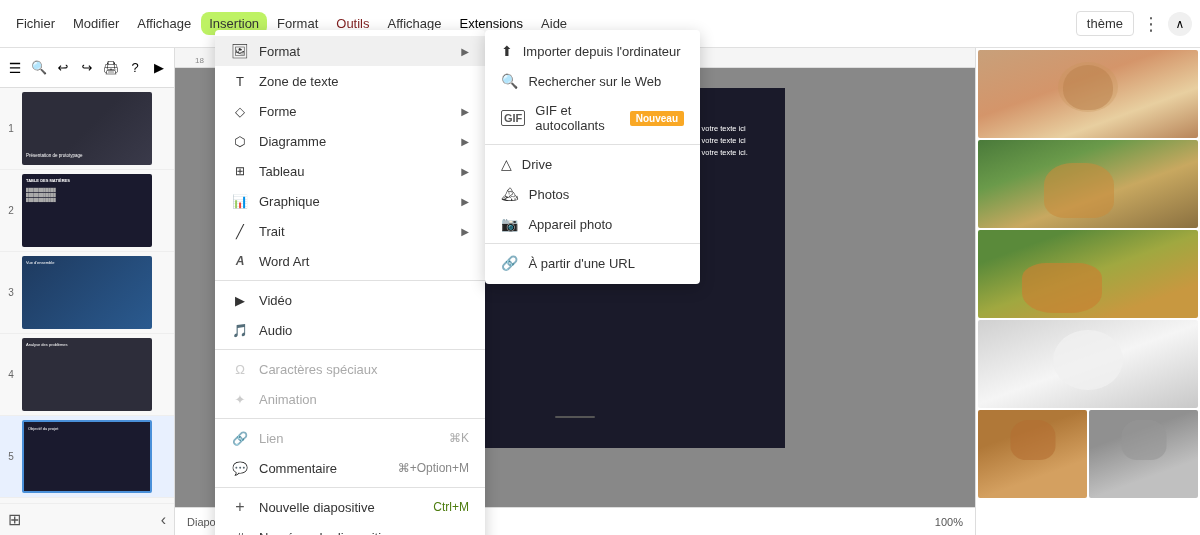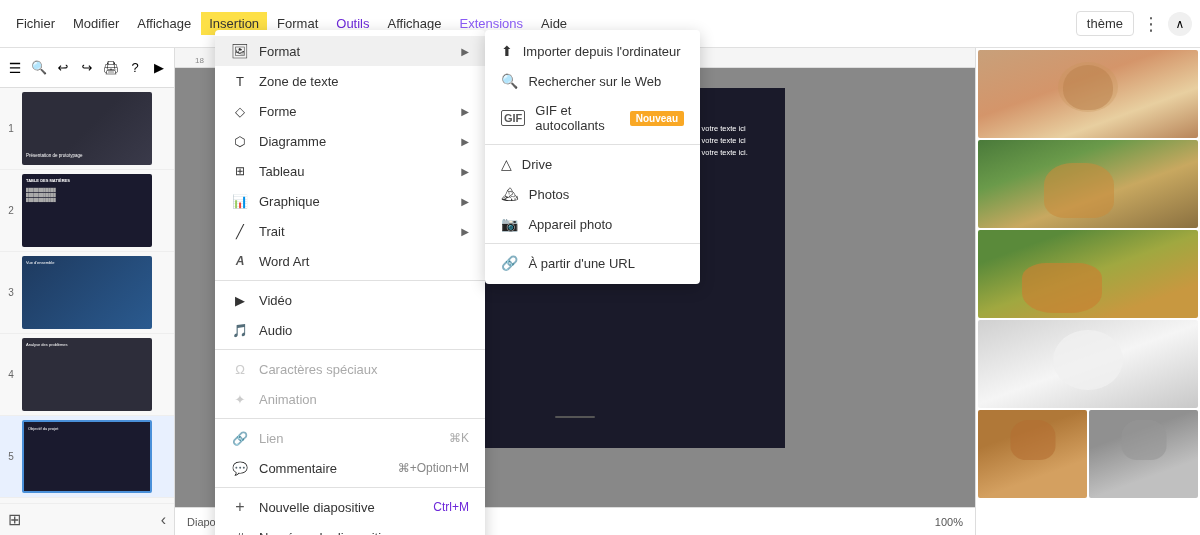--- a/index.html
+++ b/index.html
@@ -7,25 +7,25 @@
   </style>
 </head>
 <body>
 
 <div style="display:flex; width:1200px; height:535px; flex-direction:column; position:relative;">
 
   <div style="height:48px; background:white; display:flex; align-items:center; padding:0 8px; gap:2px; border-bottom:1px solid #e0e0e0; z-index:10; flex-shrink:0;">
     <div style="padding:4px 8px; font-size:13px; cursor:pointer; border-radius:4px; color:#333;">Fichier</div>
     <div style="padding:4px 8px; font-size:13px; cursor:pointer; border-radius:4px; color:#333;">Modifier</div>
     <div style="padding:4px 8px; font-size:13px; cursor:pointer; border-radius:4px; color:#333;">Affichage</div>
-    <div style="padding:4px 8px; font-size:13px; cursor:pointer; border-radius:0; color:#333; background:#fde047;">Insertion</div>
+    <div style="padding:4px 8px; font-size:13px; cursor:pointer; border-radius:8px; color:#333; background:#bef264;">Insertion</div>
     <div style="padding:4px 8px; font-size:13px; cursor:pointer; border-radius:4px; color:#333;">Format</div>
-    <div style="padding:4px 8px; font-size:13px; cursor:pointer; border-radius:4px; color:#6d28d9;">Outils</div>
+    <div style="padding:4px 8px; font-size:13px; cursor:pointer; border-radius:4px; color:#7f1d1d;">Outils</div>
     <div style="padding:4px 8px; font-size:13px; cursor:pointer; border-radius:4px; color:#333;">Affichage</div>
-    <div style="padding:4px 8px; font-size:13px; cursor:pointer; border-radius:4px; color:#8b5cf6;">Extensions</div>
+    <div style="padding:4px 8px; font-size:13px; cursor:pointer; border-radius:4px; color:#000000;">Extensions</div>
     <div style="padding:4px 8px; font-size:13px; cursor:pointer; border-radius:4px; color:#333;">Aide</div>
     <div style="margin-left:auto; display:flex; align-items:center; gap:8px;">
       <div style="padding:4px 10px; font-size:13px; border:1px solid #ddd; border-radius:4px; color:#333; cursor:pointer;text-align:right;">thème</div>
       <div style="font-size:18px; cursor:pointer; color:#555;">⋮</div>
       <div style="width:24px; height:24px; display:flex; align-items:center; justify-content:center; border-radius:50%; background:#f0f0f0; cursor:pointer; font-size:12px;">∧</div>
     </div>
   </div>
 
   <div style="display:flex; flex:1; overflow:hidden; position:relative;">
 
@@ -266,21 +266,21 @@
     <span style="color:#888;font-size:12px;">⌘+Option+M</span>
   </div>
 
   <div style="height:1px;background:#e0e0e0;margin:4px 0;"></div>
 
   <div style="display:flex;align-items:center;padding:6px 16px;cursor:pointer;color:#333;justify-content:space-between;">
     <div style="display:flex;align-items:center;gap:10px;">
       <span style="width:18px;height:18px;display:flex;align-items:center;justify-content:center;font-size:16px;color:#555;">+</span>
       <span>Nouvelle diapositive</span>
     </div>
-    <span style="color:#6d28d9;font-size:12px;">Ctrl+M</span>
+    <span style="color:#4d7c0f;font-size:12px;">Ctrl+M</span>
   </div>
 
   <div style="display:flex;align-items:center;padding:6px 16px;cursor:pointer;color:#333;justify-content:space-between;">
     <div style="display:flex;align-items:center;gap:10px;">
       <span style="width:18px;height:18px;display:flex;align-items:center;justify-content:center;font-size:13px;">#</span>
       <span>Numéros de diapositives</span>
     </div>
   </div>
 
 </div>

